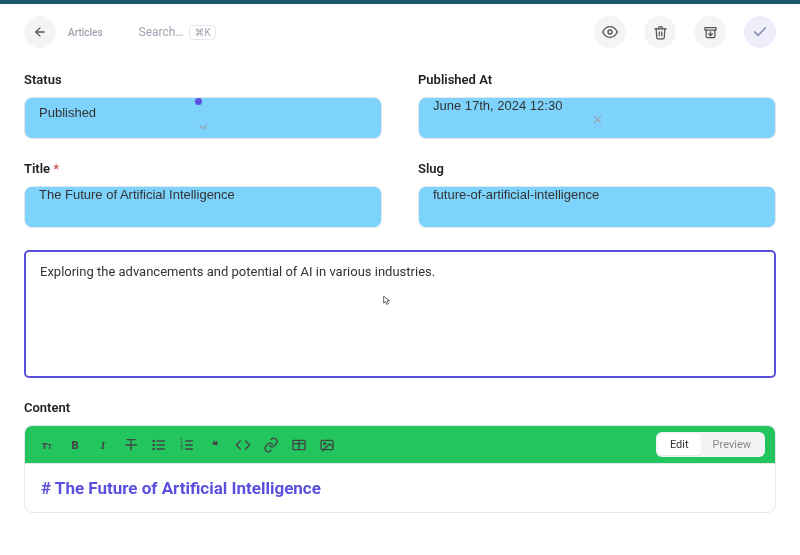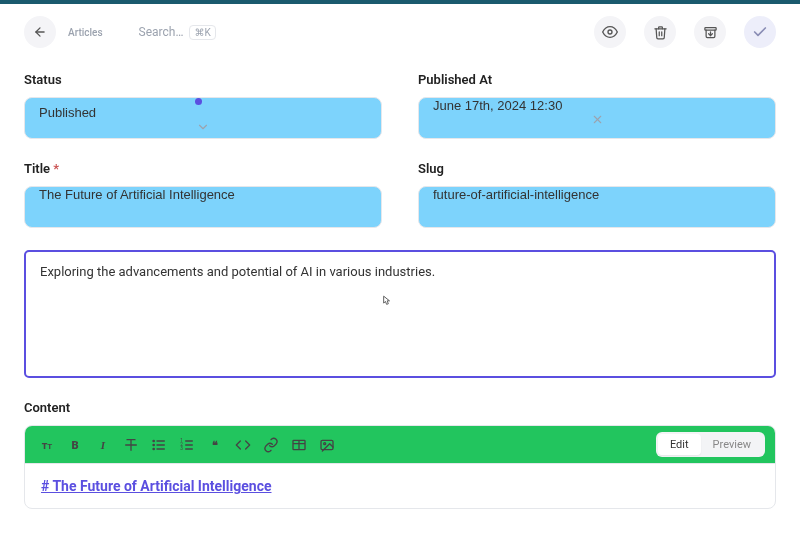--- a/index.html
+++ b/index.html
@@ -30,21 +30,21 @@
 .editor { border: 1px solid #e5e7eb; border-radius: 8px; overflow: hidden; }
 .toolbar { display: flex; align-items: flex-end; padding: 6px 10px; border-bottom: 1px solid #e5e7eb; gap: 4px; background: #22c55e; }
 .tool { width: 24px; height: 24px; display: flex; align-items: center; justify-content: center; color: #444; cursor: pointer; border-radius: 4px; }
 .tool svg { width: 16px; height: 16px; }
 .tool .txt { font-size: 11px; font-weight: 700; }
 .toolbar-spacer { flex: 1; }
 .tab-group { display: flex; background: #f3f4f6; border-radius: 6px; padding: 2px; }
 .tab { font-size: 11px; padding: 4px 12px; color: #888; cursor: pointer; border-radius: 4px; }
 .tab.active { background: #fff; color: #333; box-shadow: 0 1px 2px rgba(0,0,0,0.06); }
 .editor-body { padding: 14px 16px; }
-.md-heading { font-size: 14px; font-weight: 700; color: #5b4fe0; text-decoration: underline; }
+.md-heading { font-size: 17px; font-weight: 700; color: #5b4fe0; }
 .cursor-ptr { position: absolute; }
 svg { display: block; }
 </style>
 </head>
 <body>
 
 <div class="topbar"></div>
 
 <div class="header">
   <div class="back-btn">

